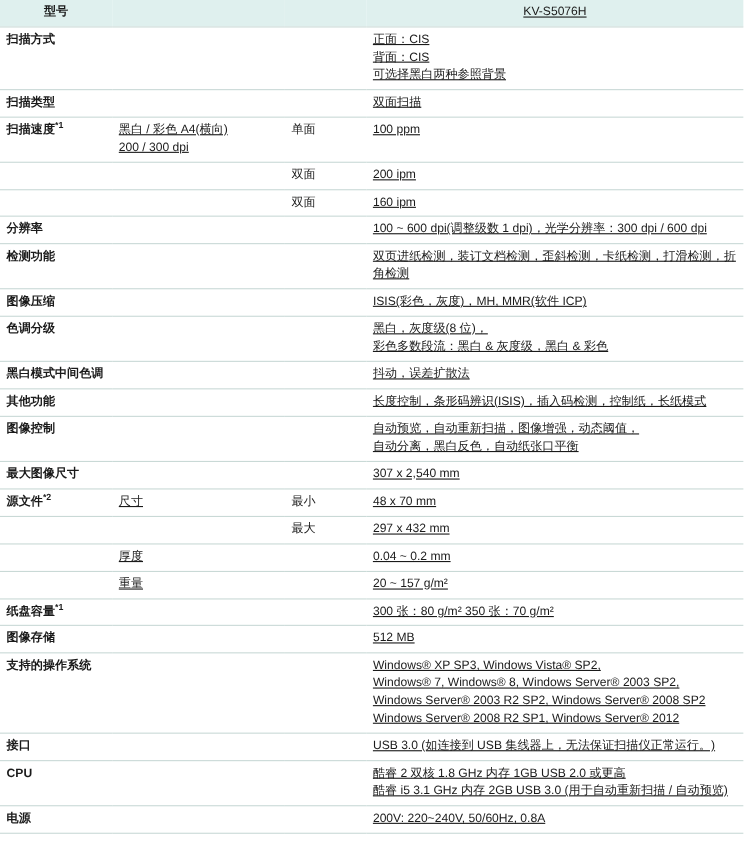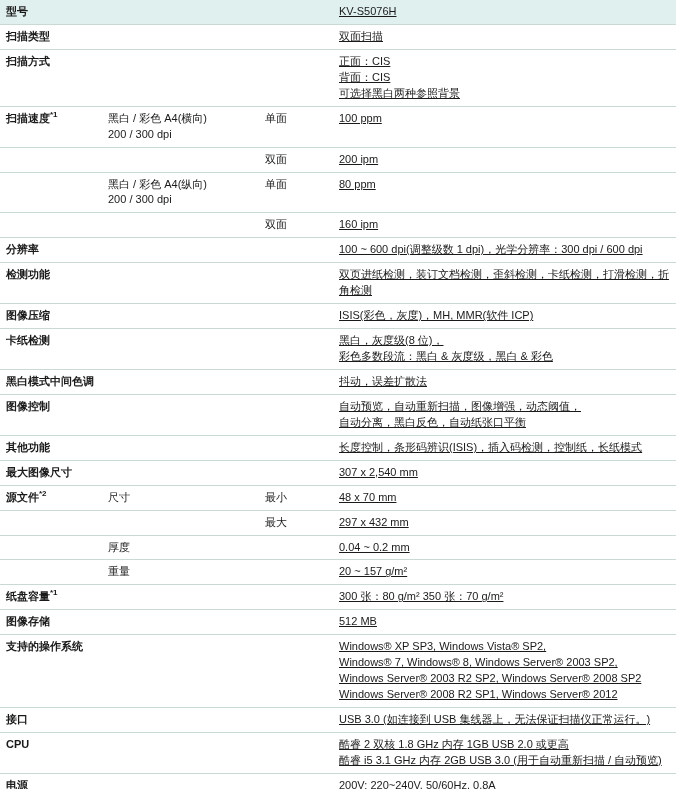--- a/index.html
+++ b/index.html
@@ -20,24 +20,24 @@
     width: 676px;
     table-layout: fixed;
   }
   table.spec td {
     border-bottom: 1px solid #c9d9d6;
     padding: 4px 6px 4px 6px;
     vertical-align: top;
     line-height: 1.45;
   }
   td.c1 { width: 90px; font-weight: bold; }
-  td.c2 { width: 145px; }
+  td.c2 { width: 145px; text-decoration: underline; }
   td.c3 { width: 62px; margin-top: 40px; }
   td.c4 { width: auto; text-decoration: underline; }
-  tr.shaded td { background: #dff0ee; }
+  tr.shaded td { background: #dff0ee; text-align: center; }
   tr.plain td { background: #ffffff; }
   .nb { font-weight: normal; }
   sup {
     font-size: 8px;
     vertical-align: super;
     line-height: 0;
   }
   .mline { display: block; }
 </style>
 </head>
@@ -54,50 +54,50 @@
         </td>
         <td class="c3 nb">
           <span class="mline"></span>
         </td>
         <td class="c4 nb">
           <span class="mline">KV-S5076H</span>
         </td>
       </tr>
       <tr class="plain">
         <td class="c1">
-          <span class="mline">扫描类型</span>
-        </td>
-        <td class="c2 nb">
-          <span class="mline"></span>
-        </td>
-        <td class="c3 nb">
-          <span class="mline"></span>
-        </td>
-        <td class="c4 nb">
-          <span class="mline">双面扫描</span>
-        </td>
-      </tr>
-      <tr class="plain">
-        <td class="c1">
           <span class="mline">扫描方式</span>
         </td>
         <td class="c2 nb">
           <span class="mline"></span>
         </td>
         <td class="c3 nb">
           <span class="mline"></span>
         </td>
         <td class="c4 nb">
           <span class="mline">正面：CIS</span>
           <span class="mline">背面：CIS</span>
           <span class="mline">可选择黑白两种参照背景</span>
         </td>
       </tr>
       <tr class="plain">
         <td class="c1">
+          <span class="mline">扫描类型</span>
+        </td>
+        <td class="c2 nb">
+          <span class="mline"></span>
+        </td>
+        <td class="c3 nb">
+          <span class="mline"></span>
+        </td>
+        <td class="c4 nb">
+          <span class="mline">双面扫描</span>
+        </td>
+      </tr>
+      <tr class="plain">
+        <td class="c1">
           <span class="mline">扫描速度<sup>*1</sup></span>
         </td>
         <td class="c2 nb">
           <span class="mline">黑白 / 彩色 A4(横向)</span>
           <span class="mline">200 / 300 dpi</span>
         </td>
         <td class="c3 nb">
           <span class="mline">单面</span>
         </td>
         <td class="c4 nb">
@@ -116,35 +116,20 @@
         </td>
         <td class="c4 nb">
           <span class="mline">200 ipm</span>
         </td>
       </tr>
       <tr class="plain">
         <td class="c1">
           <span class="mline"></span>
         </td>
         <td class="c2 nb">
-          <span class="mline">黑白 / 彩色 A4(纵向)</span>
-          <span class="mline">200 / 300 dpi</span>
-        </td>
-        <td class="c3 nb">
-          <span class="mline">单面</span>
-        </td>
-        <td class="c4 nb">
-          <span class="mline">80 ppm</span>
-        </td>
-      </tr>
-      <tr class="plain">
-        <td class="c1">
-          <span class="mline"></span>
-        </td>
-        <td class="c2 nb">
           <span class="mline"></span>
         </td>
         <td class="c3 nb">
           <span class="mline">双面</span>
         </td>
         <td class="c4 nb">
           <span class="mline">160 ipm</span>
         </td>
       </tr>
       <tr class="plain">
@@ -184,21 +169,21 @@
         </td>
         <td class="c3 nb">
           <span class="mline"></span>
         </td>
         <td class="c4 nb">
           <span class="mline">ISIS(彩色，灰度)，MH, MMR(软件 ICP)</span>
         </td>
       </tr>
       <tr class="plain">
         <td class="c1">
-          <span class="mline">卡纸检测</span>
+          <span class="mline">色调分级</span>
         </td>
         <td class="c2 nb">
           <span class="mline"></span>
         </td>
         <td class="c3 nb">
           <span class="mline"></span>
         </td>
         <td class="c4 nb">
           <span class="mline">黑白，灰度级(8 位)，</span>
           <span class="mline">彩色多数段流：黑白 &amp; 灰度级，黑白 &amp; 彩色</span>
@@ -213,45 +198,45 @@
         </td>
         <td class="c3 nb">
           <span class="mline"></span>
         </td>
         <td class="c4 nb">
           <span class="mline">抖动，误差扩散法</span>
         </td>
       </tr>
       <tr class="plain">
         <td class="c1">
+          <span class="mline">其他功能</span>
+        </td>
+        <td class="c2 nb">
+          <span class="mline"></span>
+        </td>
+        <td class="c3 nb">
+          <span class="mline"></span>
+        </td>
+        <td class="c4 nb">
+          <span class="mline">长度控制，条形码辨识(ISIS)，插入码检测，控制纸，长纸模式</span>
+        </td>
+      </tr>
+      <tr class="plain">
+        <td class="c1">
           <span class="mline">图像控制</span>
         </td>
         <td class="c2 nb">
           <span class="mline"></span>
         </td>
         <td class="c3 nb">
           <span class="mline"></span>
         </td>
         <td class="c4 nb">
           <span class="mline">自动预览，自动重新扫描，图像增强，动态阈值，</span>
           <span class="mline">自动分离，黑白反色，自动纸张口平衡</span>
-        </td>
-      </tr>
-      <tr class="plain">
-        <td class="c1">
-          <span class="mline">其他功能</span>
-        </td>
-        <td class="c2 nb">
-          <span class="mline"></span>
-        </td>
-        <td class="c3 nb">
-          <span class="mline"></span>
-        </td>
-        <td class="c4 nb">
-          <span class="mline">长度控制，条形码辨识(ISIS)，插入码检测，控制纸，长纸模式</span>
         </td>
       </tr>
       <tr class="plain">
         <td class="c1">
           <span class="mline">最大图像尺寸</span>
         </td>
         <td class="c2 nb">
           <span class="mline"></span>
         </td>
         <td class="c3 nb">

